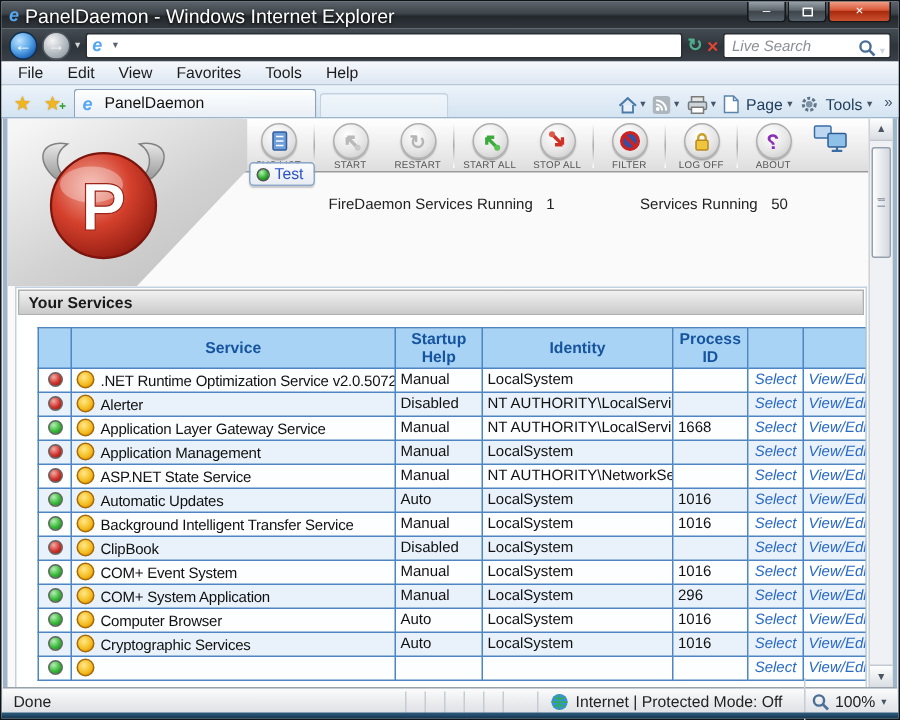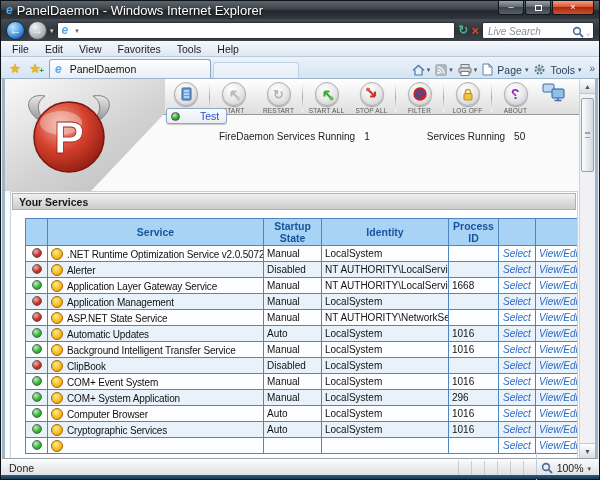--- a/index.html
+++ b/index.html
@@ -54,21 +54,21 @@
   .tb-item{width:45px;display:flex;flex-direction:column;align-items:center;padding-top:2px;cursor:pointer;}
   .tb-circle{width:24px;height:24px;border-radius:50%;background:radial-gradient(circle at 40% 30%,#ffffff,#e6e6e6 55%,#c4c4c4);border:1px solid #aeaeae;box-shadow:0 1px 1px rgba(0,0,0,.3);display:flex;align-items:center;justify-content:center;}
   .tb-label{font-size:6.5px;color:#555;margin-top:1px;letter-spacing:.2px;white-space:nowrap;}
   .tb-sep{width:1px;height:30px;background:linear-gradient(#fff,#a8a8a8,#fff);margin:2px 1px 0;}
   .about-glyph{display:inline-block;transform:scaleX(-1);color:#8a2fb8;font-weight:bold;font-size:14px;line-height:1;}
   .pc-item{margin:2px 0 0 4px;cursor:pointer;}
 
   .logo-panel{position:absolute;top:0;left:0;width:166px;height:112px;z-index:3;background:linear-gradient(150deg,#f6f6f6 5%,#d2d2d2 55%,#bdbdbd 100%);clip-path:polygon(0 0,160px 0,160px 34px,86px 112px,0 112px);}
   .logo{position:absolute;left:16px;top:10px;}
 
-  .test-tab{position:absolute;left:161px;top:29px;z-index:4;height:16px;display:flex;align-items:center;gap:20px;padding:0 7px 0 4px;background:linear-gradient(#fafbfc,#e8edf3);border:1px solid #8aa6c9;border-radius:3px;box-shadow:0 1px 1px rgba(0,0,0,.2);cursor:pointer;}
+  .test-tab{position:absolute;left:161px;top:29px;z-index:4;height:16px;display:flex;align-items:center;gap:3px;padding:0 7px 0 4px;background:linear-gradient(#fafbfc,#e8edf3);border:1px solid #8aa6c9;border-radius:3px;box-shadow:0 1px 1px rgba(0,0,0,.2);cursor:pointer;}
   .test-led{width:9px;height:9px;border-radius:50%;background:radial-gradient(circle at 35% 30%,#b4f2b4,#2fae2f 55%,#117011);border:1px solid #555;}
   .test-label{font-size:10.5px;color:#2b52c7;}
 
   .stats{position:absolute;left:170px;top:52px;font-size:10px;color:#222;z-index:2;}
   .stat-line{margin-bottom:9px;white-space:nowrap;}
   .stat-line .lab{margin-right:9px;padding-left:44px;}
   .stat-line .val{margin-right:13px;}
 
   .lower-wrap{position:absolute;top:112px;left:5px;right:17px;bottom:0;border:1px solid #c3d2e0;border-bottom:none;background:#fff;overflow:hidden;}
   .services-bar{height:17px;margin:1px 1px 0;background:linear-gradient(#f1f1f1,#cbcbcb);border:1px solid #b0b0b0;display:flex;align-items:center;font-weight:bold;font-size:10.5px;color:#191919;padding-left:6px;}
@@ -337,21 +337,21 @@
               <col style="width:58px">
               <col style="width:127px">
               <col style="width:50px">
               <col style="width:37px">
               <col style="width:42px">
           </colgroup>
           <thead>
             <tr>
               <th></th>
               <th>Service</th>
-              <th>Startup State</th>
+              <th>Startup Help</th>
               <th>Identity</th>
               <th>Process ID</th>
               <th></th>
               <th></th>
             </tr>
           </thead>
           <tbody>
 
               <tr>
                 <td class="c-led"><span class="led" data-status="stopped"></span></td>
@@ -500,20 +500,27 @@
 
   <div class="statusbar">
     <span class="sb-left">Done</span>
     <span class="sb-fill"></span>
     <span class="sb-seg"></span>
     <span class="sb-seg"></span>
     <span class="sb-seg"></span>
     <span class="sb-seg"></span>
     <span class="sb-seg"></span>
     <span class="sb-seg"></span>
+    <div class="sb-zone">
+      <svg width="12" height="12">
+          <circle cx="6" cy="6" r="5.4" fill="#3f8edd"></circle>
+          <path d="M0.6 6 H11.4 M6 0.6 V11.4 M2 2.5 C4 4.5 8 4.5 10 2.5 M2 9.5 C4 7.5 8 7.5 10 9.5" stroke="#2bb24c" stroke-width="1" fill="none"></path>
+        </svg>
+      <span>Internet | Protected Mode: Off</span>
+    </div>
     <div class="sb-zoom">
       <svg width="12" height="12">
           <circle cx="5" cy="5" r="3.4" fill="none" stroke="#4a6e96" stroke-width="1.6"></circle>
           <line x1="7.6" y1="7.6" x2="11" y2="11" stroke="#4a6e96" stroke-width="1.8"></line>
         </svg>
       <span>100%</span>
       <span class="caret">▾</span>
     </div>
   </div>
   <div class="bottom-frame"></div>

